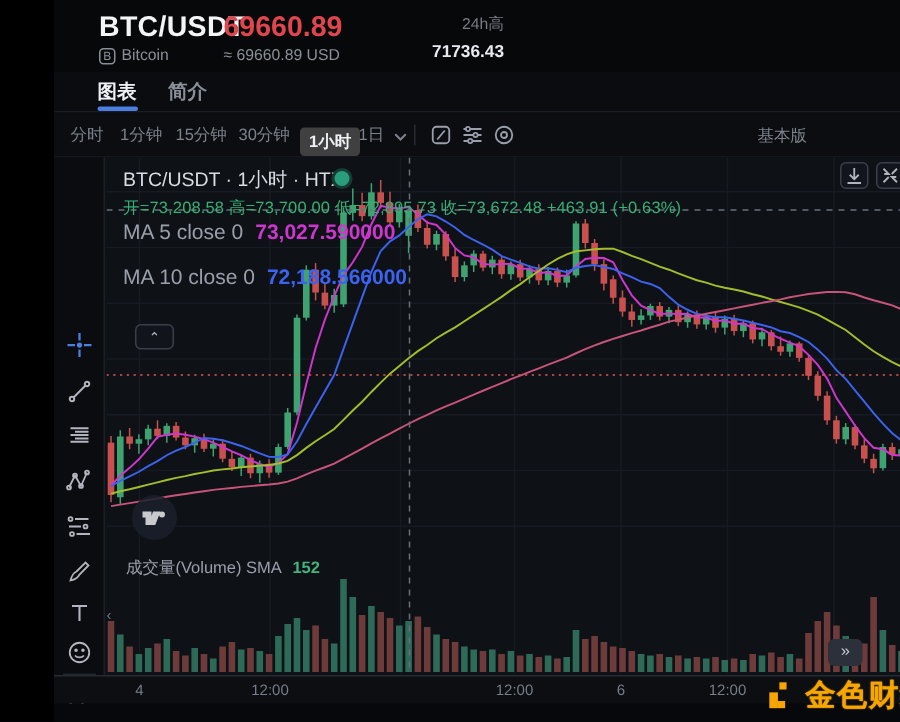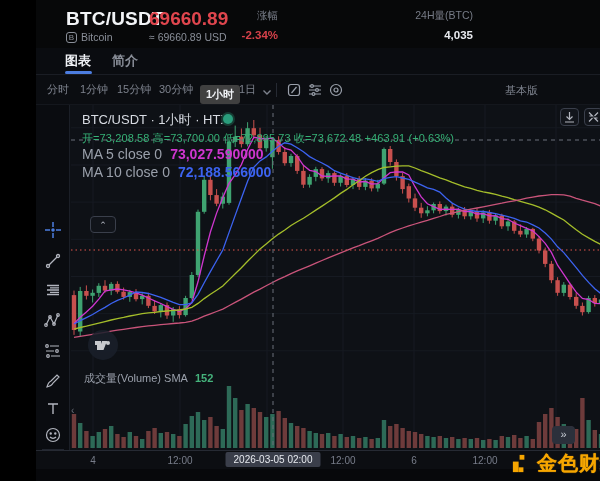--- a/index.html
+++ b/index.html
@@ -75,27 +75,23 @@
 
   <div class="hdr">
     <div class="sym">BTC/USDT</div>
     <div class="sym-sub">
       <span class="coin-ic">B</span>
       <span>Bitcoin</span>
     </div>
     <div class="px">69660.89</div>
     <div class="px-sub">≈ 69660.89 USD</div>
 
-    <div class="stat" style="right:358px">
-      <div class="lb">涨幅</div>
-      <div class="vl down">-2.34%</div>
-    </div>
-    <div class="stat" style="right:163px">
-      <div class="lb">24H量(BTC)</div>
-      <div class="vl">4,035</div>
+    <div class="stat" style="right:300px">
+      <div class="lb">24h高</div>
+      <div class="vl">71736.43</div>
     </div>
   </div>
 
   <div class="tabs">
     <div class="tab active" style="left:29px">图表</div>
     <div class="tab" style="left:76px">简介</div>
     <div class="tab-underline"></div>
   </div>
 
   <div class="ivbar">
@@ -486,21 +482,21 @@
   <div class="topbtn" style="left:572px">
     <svg viewBox="0 0 17 16" stroke="#b2b5be" stroke-width="1.2" fill="none">
         <path d="M4 6V3.5h3M10 3.5h3V6M13 10v2.5h-3M7 12.5H4V10"></path>
       </svg></div>
 
   <div class="lg1">BTC/USDT · 1小时 · HTX</div>
   <div class="lgdot"></div>
   <div class="lg2">开=73,208.58 高=73,700.00 低=72,895.73 收=73,672.48 +463.91 (+0.63%)</div>
   <div class="ma-row" style="top:146px">
     <span>MA 5 close 0</span><b style="color:#cf36cf">73,027.590000</b></div>
-  <div class="ma-row" style="top:164px">
+  <div class="ma-row" style="top:176px">
     <span>MA 10 close 0</span><b style="color:#3c63f0">72,188.566000</b></div>
   <div class="lg-collapse">⌃</div>
 
   <div class="tvmark">
     <svg viewBox="0 0 30 30" style="width:30px;height:30px">
         <path d="M7 11h6v9h-4v-5H7zM14 11h5l-3.5 9h-4.5zM20 11a2 2 0 1 1 0 4 2 2 0 0 1 0-4z" fill="#e8eaee"></path>
       </svg>
   </div>
 
   <div class="paneHandle">‹</div>
@@ -518,21 +514,20 @@
   <div class="ptick" style="top: 17px;">74,000</div>
       <div class="ptick" style="top: 54px;">73,000</div>
       <div class="ptick" style="top: 91px;">72,000</div>
       <div class="ptick" style="top: 128px;">71,000</div>
       <div class="ptick" style="top: 165px;">70,000</div>
       <div class="ptick" style="top: 203px;">69,000</div>
       <div class="ptick" style="top: 240px;">68,000</div>
     </div>
 
   <div class="taxis" id="taxis">
-    <div class="tbox" style="left:237px">2026-03-05  02:00</div>
   <div class="ttick" style="left: 57px;">4</div>
       <div class="ttick" style="left: 144px;">12:00</div>
       <div class="ttick" style="left: 307px;">12:00</div>
       <div class="ttick" style="left: 378px;">6</div>
       <div class="ttick" style="left: 449px;">12:00</div>
     </div>
 
   <div class="botbar"></div>
 
   <div class="gf-logo">

